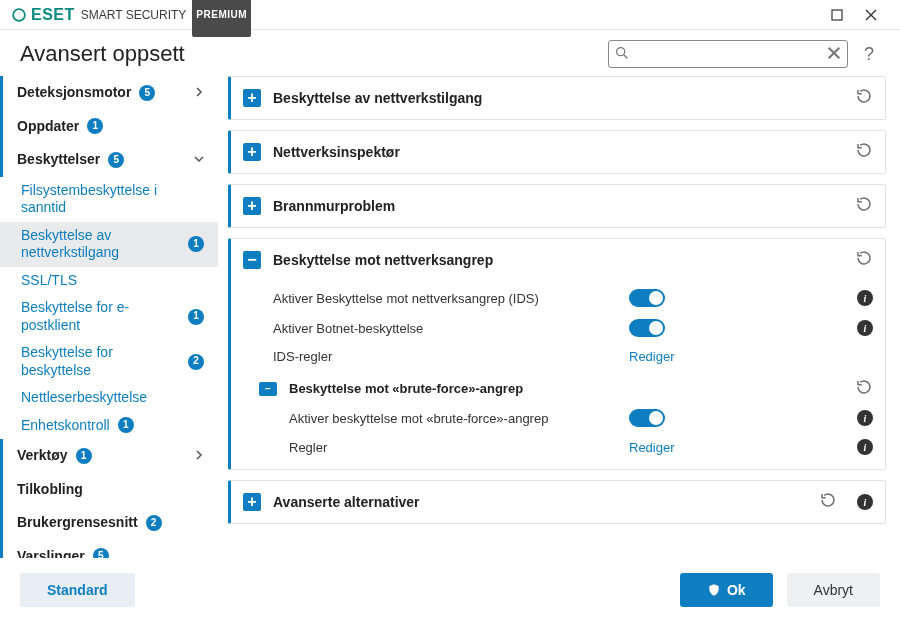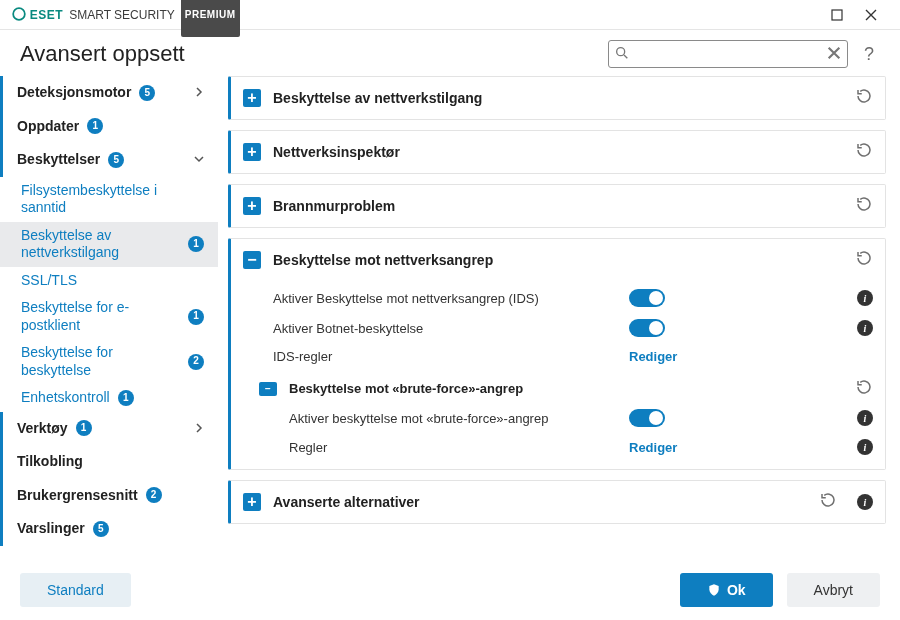--- a/index.html
+++ b/index.html
@@ -1,20 +1,20 @@
 <!DOCTYPE html>
 <html><head>
 <meta charset="utf-8">
 <style>
 * { margin: 0; padding: 0; box-sizing: border-box; font-family: "Segoe UI", Arial, sans-serif; }
 body { width: 900px; height: 620px; background: #fff; overflow: hidden; position: relative; }
 
 .titlebar { height: 30px; display: flex; align-items: center; padding: 0 12px; border-bottom: 1px solid #e5e5e5; }
 .titlebar .brand { display: flex; align-items: center; gap: 6px; }
-.titlebar .brand .eset-logo { color:#0a8a80; font-weight:700; font-size:12px; letter-spacing:.5px;}
+.titlebar .brand .eset-logo { color:#0a8a80; font-weight:700; font-size:16px; letter-spacing:.5px;}
 .titlebar .brand .smart { color:#3b3b3b; font-weight:400; font-size:12px; }
 .titlebar .brand .badge { background:#4a4a4a; color:#fff; font-size:10px; font-weight:700; padding:17px 4px; border-radius:2px; letter-spacing:.5px;}
 .titlebar .spacer { flex:1; }
 .titlebar .winbtn { width:34px; height:28px; display:flex; align-items:center; justify-content:center; cursor:pointer;}
 .titlebar svg { stroke:#333; }
 
 .toprow { display:flex; align-items:center; padding: 10px 22px 8px 20px; gap:12px; }
 .toprow h1 { font-size:22px; font-weight:400; color:#222; flex:0 0 auto;}
 .toprow .spacer{flex:1;}
 .searchwrap{ position:relative; flex:0 0 240px;}
@@ -46,27 +46,27 @@
 .panel-body{ padding: 2px 12px 8px 12px;}
 .row{ display:flex; align-items:center; padding:6px 0 6px 30px; font-size:13px; color:#333; gap:16px;}
 .row .lbl{ flex:0 0 340px;}
 .row .ctl{ flex:0 0 80px; display:flex; justify-content:flex-start;}
 .row .extra{ margin-left:auto; display:flex; align-items:center; gap:12px;}
 .subhead{ display:flex; align-items:center; gap:12px; padding:8px 0 4px 16px; font-weight:700; font-size:13px; color:#222;}
 .subhead .sp{flex:1;}
 .subrow{ padding-left:46px;}
 .toggle{ width:36px; height:18px; border-radius:10px; background:#0e7ec0; position:relative; cursor:pointer;}
 .toggle::after{ content:""; position:absolute; right:2px; top:2px; width:14px; height:14px; border-radius:50%; background:#fff;}
-.link{ color:#0e7ec0; cursor:pointer; font-size:13px;font-weight:bold;}
+.link{ color:#0e7ec0; cursor:pointer; font-size:13px;}
 .info{ width:16px; height:16px; border-radius:50%; background:#333; color:#fff; font-size:10px; font-weight:700; display:flex; align-items:center; justify-content:center; font-style:italic; font-family:Georgia,serif;}
 
 .footer{ position:absolute; bottom:0; left:0; right:0; height:60px; display:flex; align-items:center; padding:0 20px; gap:14px; background:#fff;}
 .footer .sp{flex:1;}
 .btn{ height:34px; padding:0 26px; border-radius:3px; border:1px solid transparent; font-size:14px; cursor:pointer; display:inline-flex; align-items:center; justify-content:center; gap:6px;}
-.btn-default{ background:#e7eff4; color:#0e7ec0; font-weight:400;}
+.btn-default{ background:#e7eff4; color:#0e7ec0; font-weight:700;}
 .btn-secondary{ background:#eef0f2; color:#333;}
 .btn-primary{ background:#0e7ec0; color:#fff; font-weight:700;}
 .btn-primary svg{fill:#fff;}
 </style>
 </head>
 <body>
 
 <div class="titlebar">
   <div class="brand">
     <span class="eset-logo">
@@ -148,20 +148,23 @@
     </div>
     <div class="nav-item sub">
       <span>Beskyttelse for e-postklient</span>
       <span class="count">1</span>
     </div>
     <div class="nav-item sub">
       <span>Beskyttelse for beskyttelse</span>
       <span class="count">2</span>
     </div>
     <div class="nav-item sub">
+      <span>Nettleserbeskyttelse</span>
+    </div>
+    <div class="nav-item sub">
       <span>Enhetskontroll</span>
       <span class="count">1</span>
     </div>
 
     <div class="nav-item top">
       <span>Verktøy</span>
       <span class="count">1</span>
       <span class="arrow"><svg width="10" height="10" viewBox="0 0 10 10">
             <path d="M3 1 L7 5 L3 9" fill="none" stroke="#555" stroke-width="1.5"></path>
           </svg></span>

